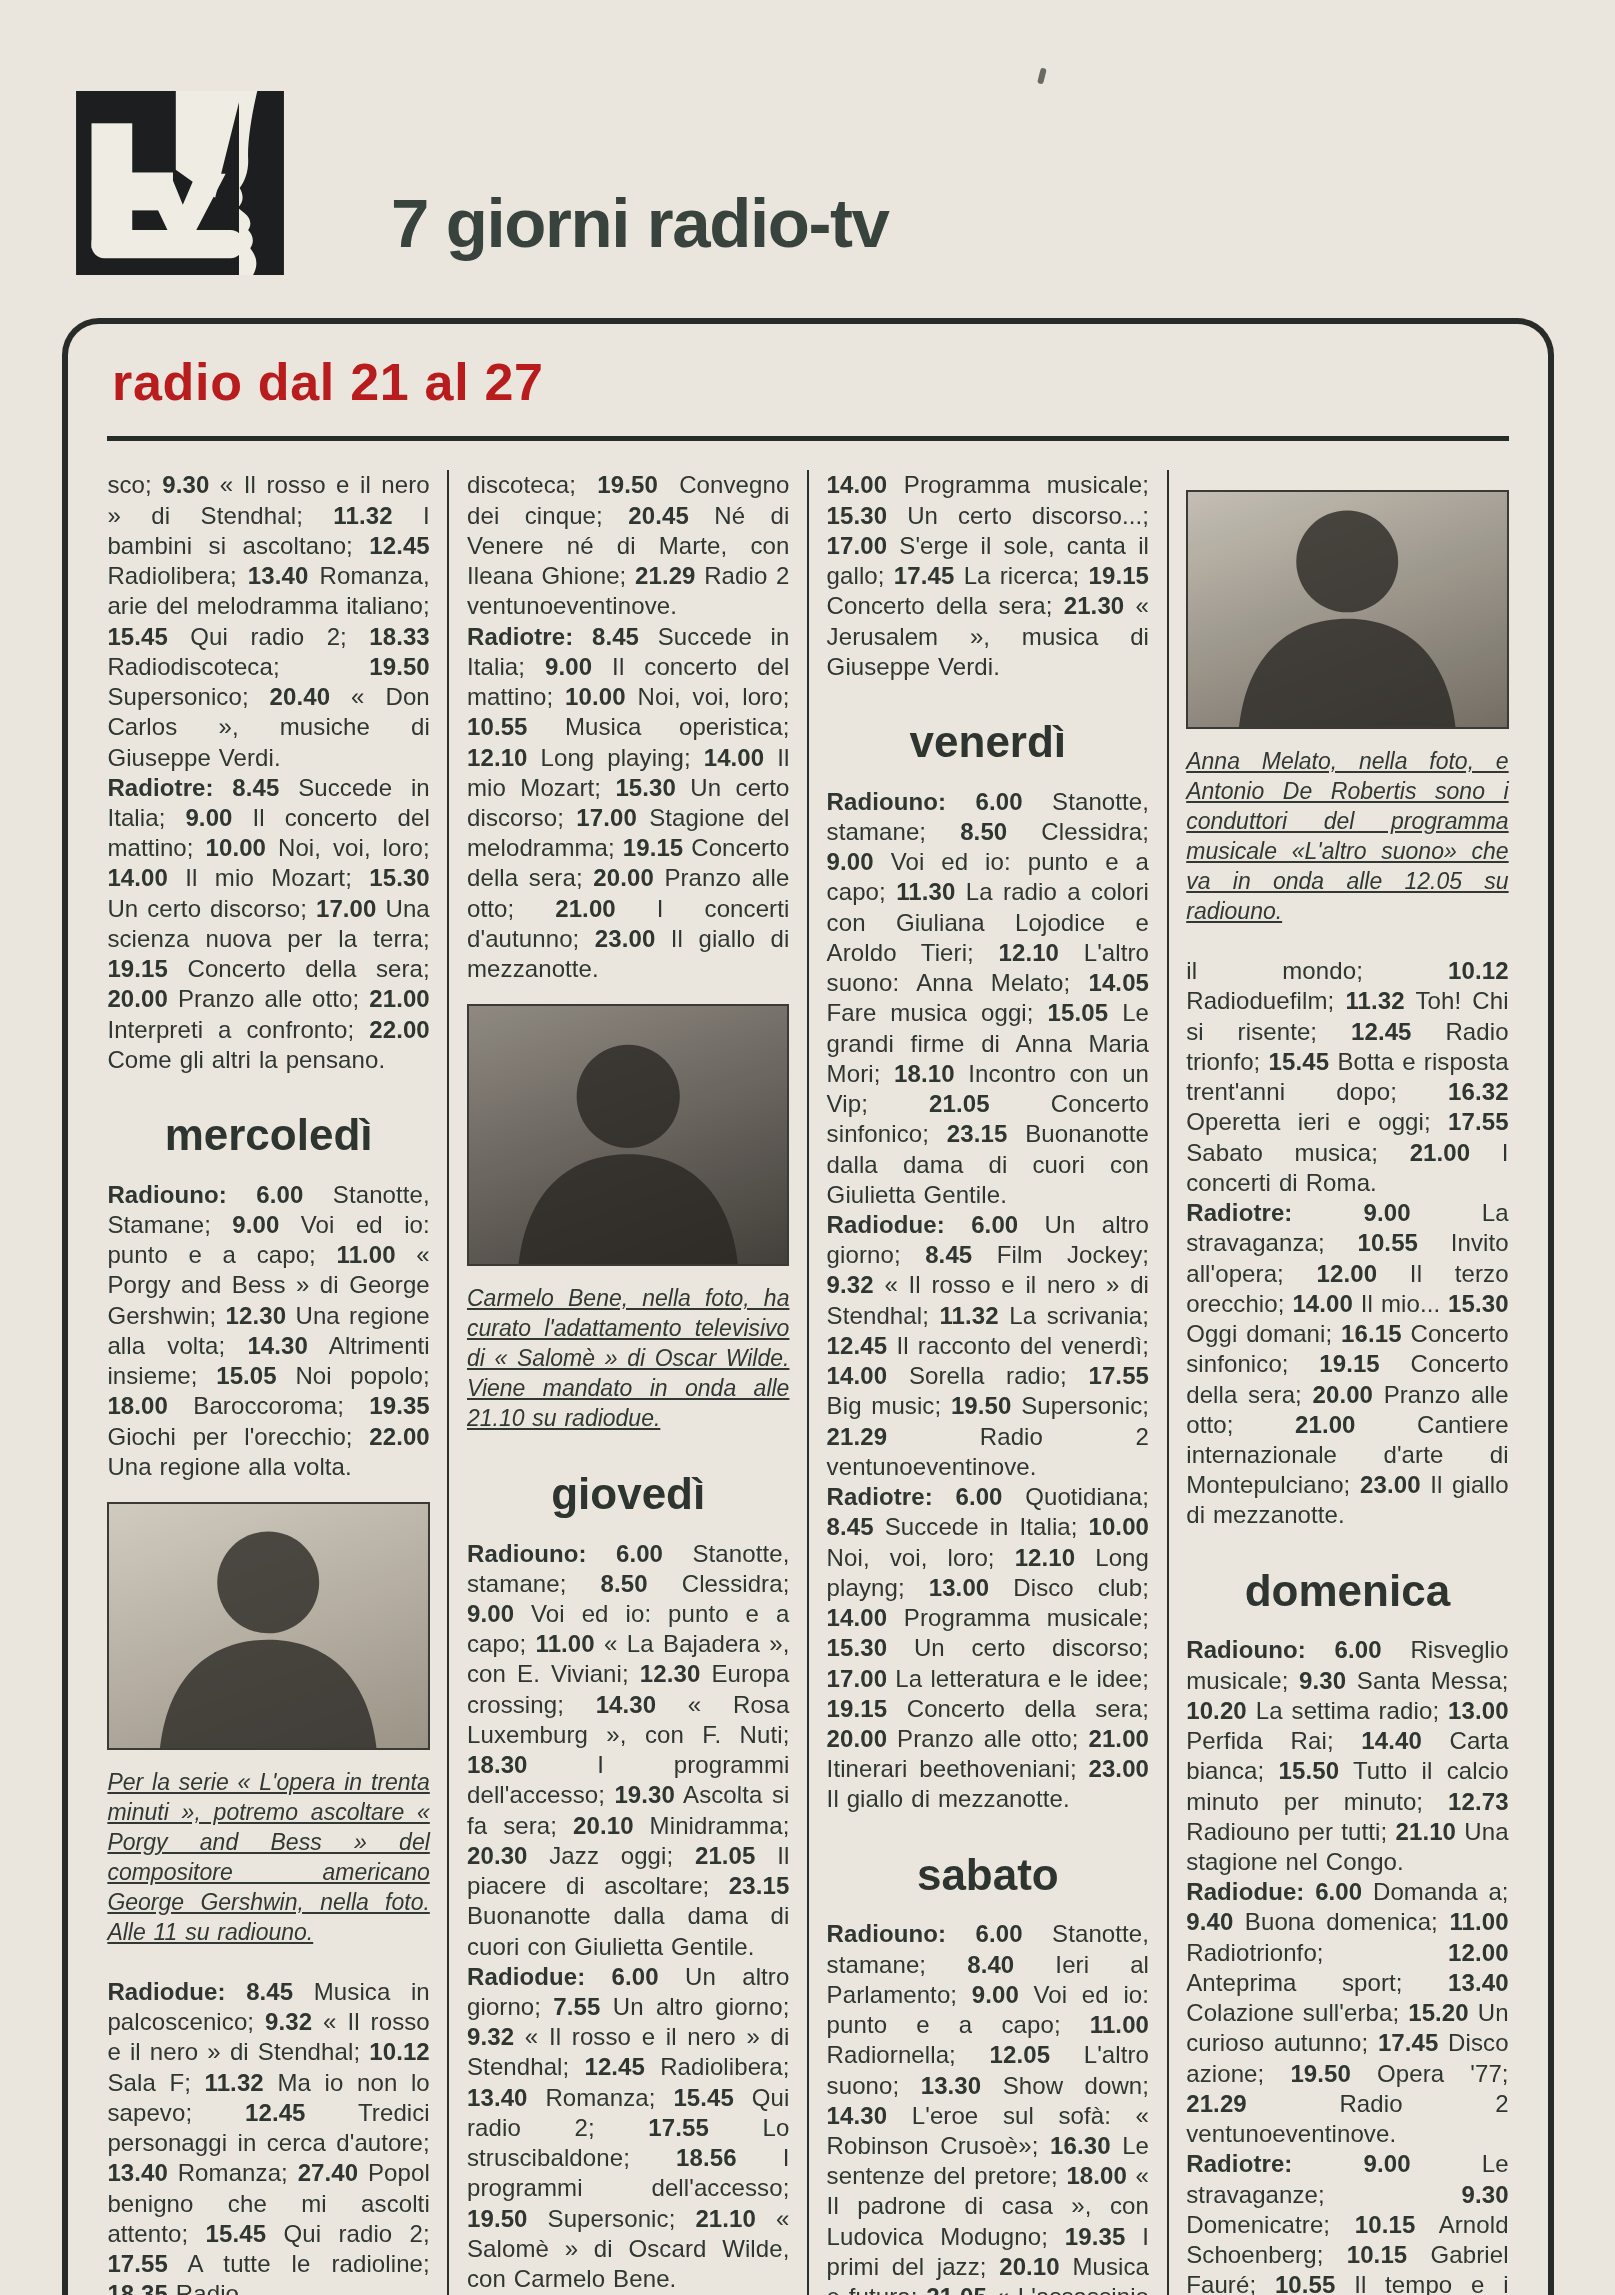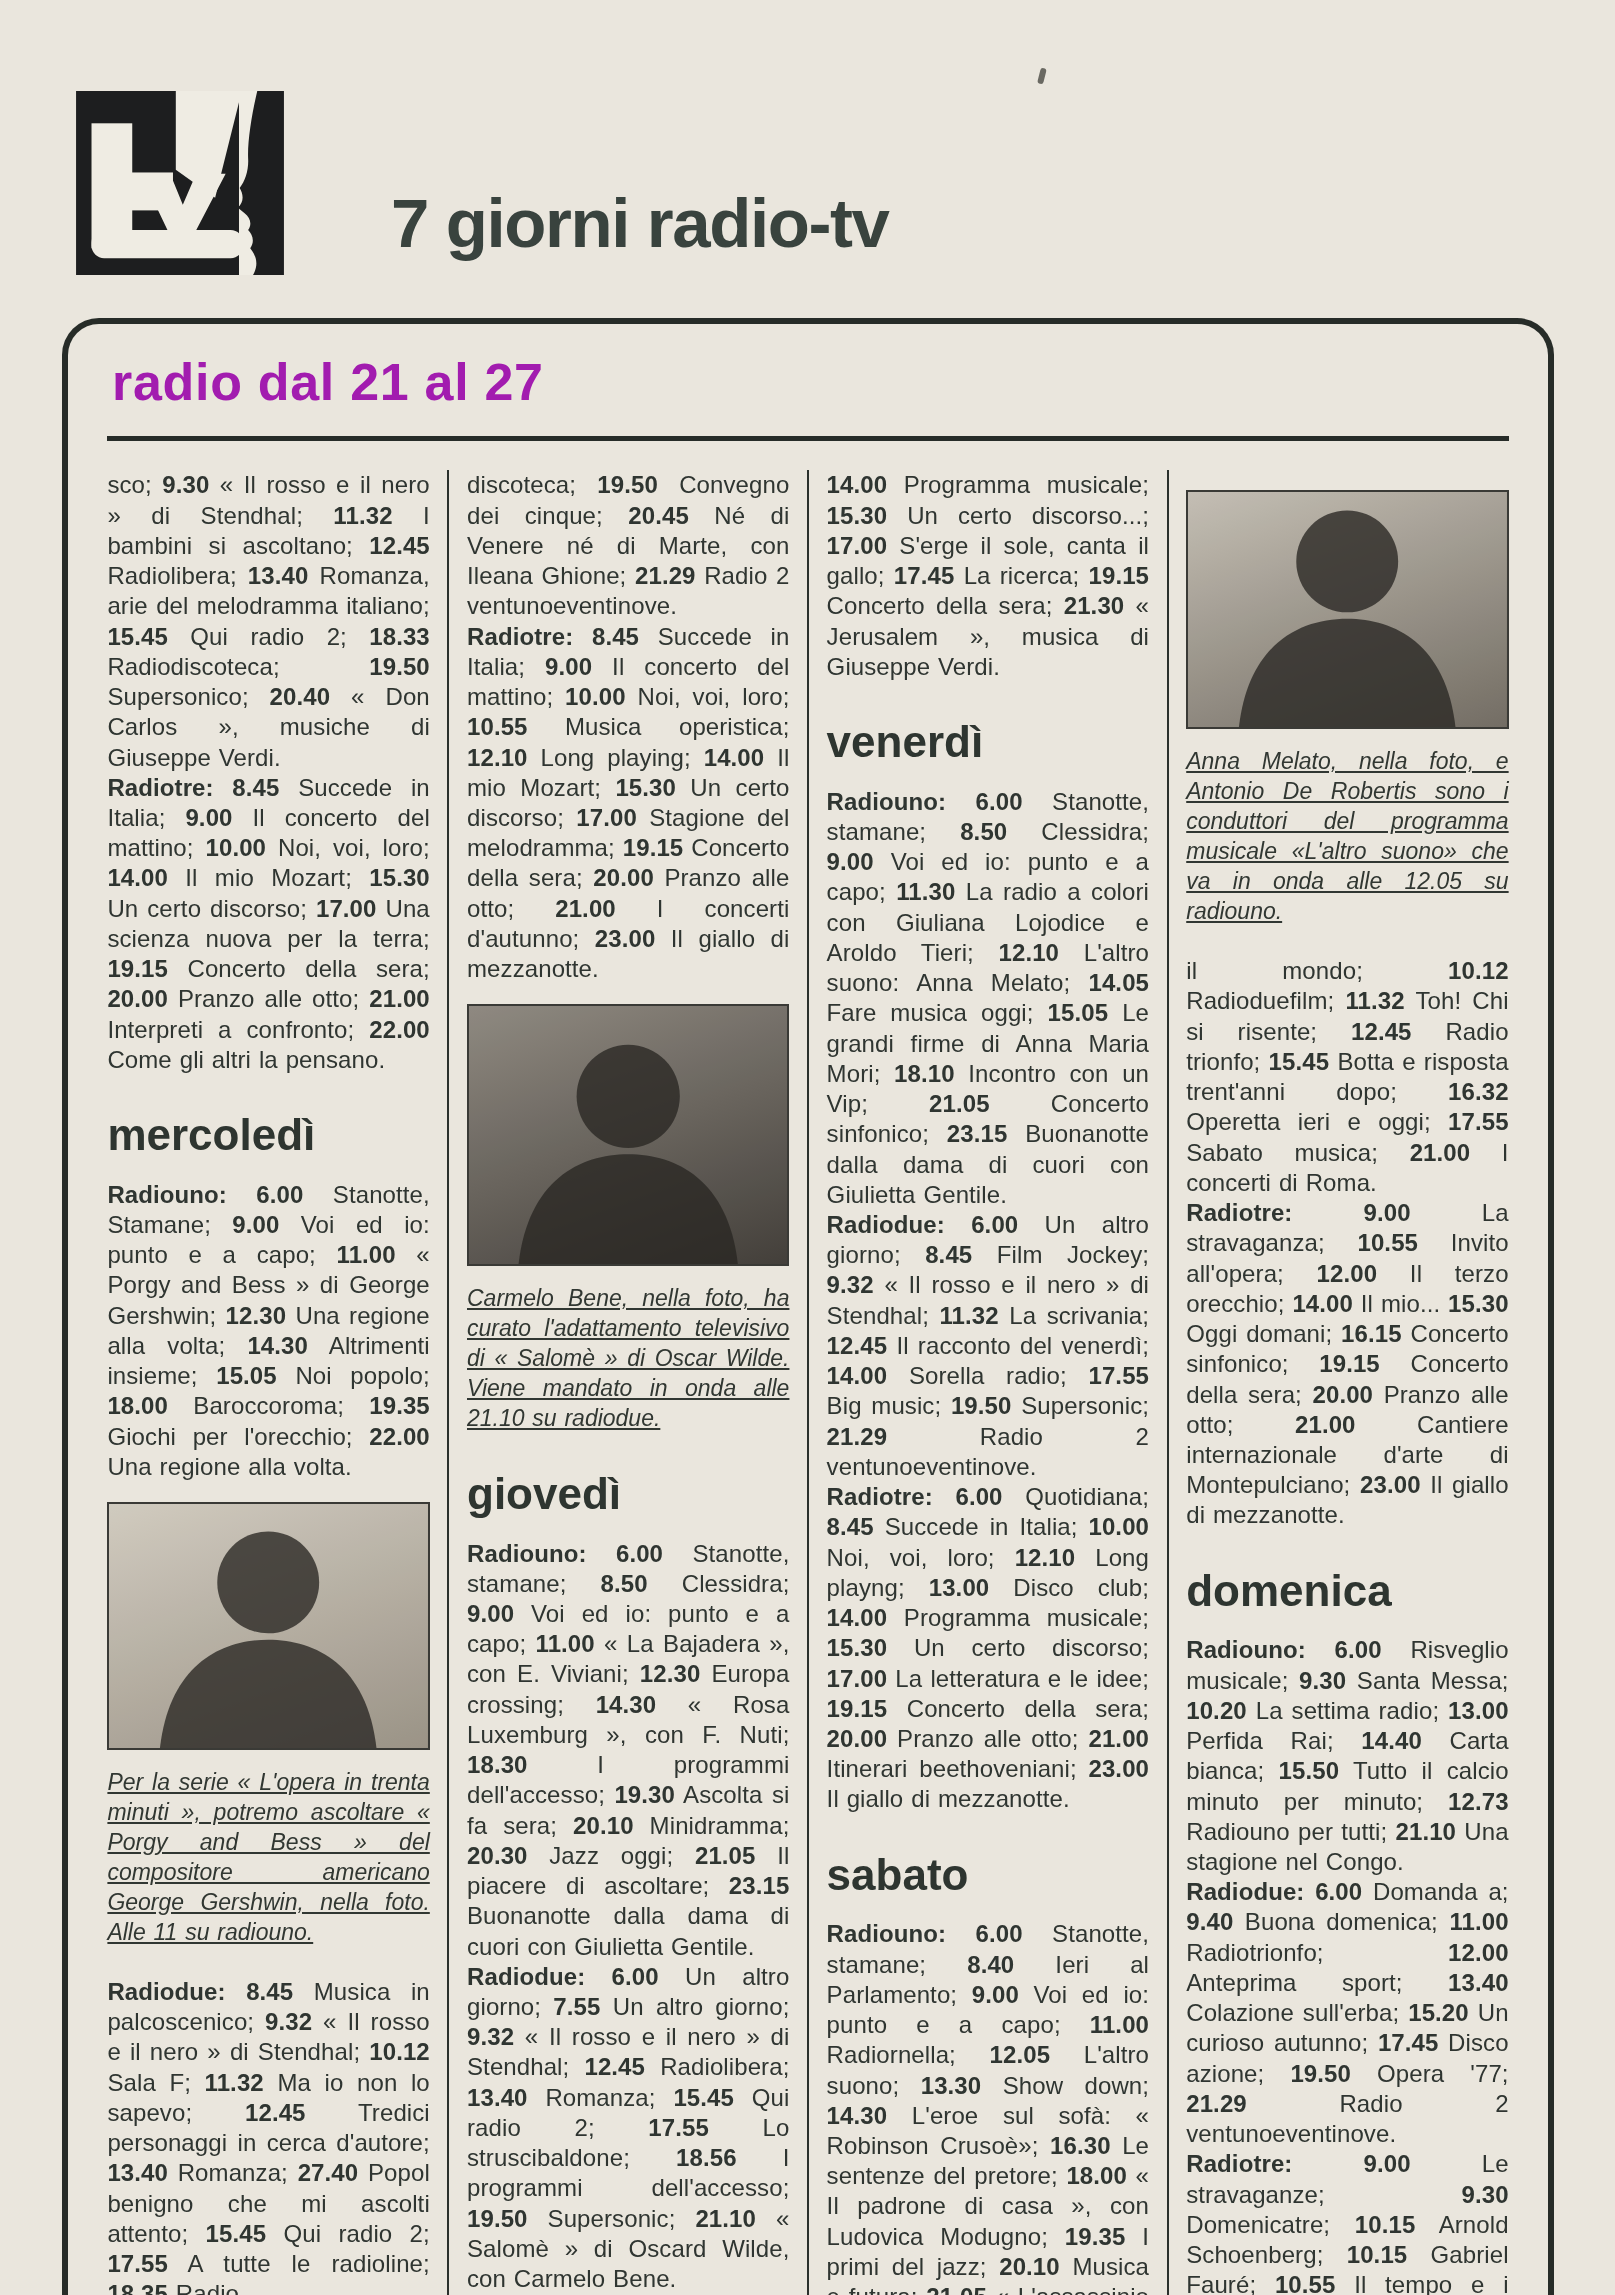--- a/index.html
+++ b/index.html
@@ -22,40 +22,40 @@
     background:#4a4a44;border-radius:2.8px;transform:rotate(14deg);opacity:.8;}
   
   .frame{
     position:absolute;left:62px;top:318px;width:1492px;height:2025px;
     border:6.3px solid #272c28;border-bottom:none;
     border-radius:37px 37px 0 0;
     box-sizing:border-box;
   }
   .frame-header{
     margin:28px 44px 0 44px;
-    font-size:52px;font-weight:bold;letter-spacing:0.7px;color:#a21caf;
+    font-size:52px;font-weight:bold;letter-spacing:0.7px;color:#b91c1c;
   }
   .rule{margin:24px 39px 0 39px;height:4.9px;background:#272c28;}
   .cols{
     display:flex;align-items:stretch;
     margin:29.5px 31px 0 31px;
     height:1857px;
   }
   .col{flex:1 1 0;padding:0 17.6px;box-sizing:border-box;overflow:hidden;}
   .col + .col{border-left:2.8px solid #2b302c;}
   .col:first-child{padding-left:8.4px;}
   .col:last-child{padding-right:8.4px;}
   .para{
     margin:0;font-size:24px;line-height:1.26;text-align:justify;
     letter-spacing:0.1px;word-spacing:1.1px;color:#2f3531;
   }
   .para b{font-weight:700;}
   .day{
     margin:35px 0 19.7px 0;font-size:44px;font-weight:bold;
-    letter-spacing:0;color:#2e3530;
+    letter-spacing:0;color:#2e3530;text-align:center;
   }
   .photo{
     margin:19.7px 0 0 0;width:100%;box-sizing:border-box;
     border:2.1px solid #3a3a36;position:relative;overflow:hidden;
   }
   .photo svg{display:block;width:100%;height:100%;}
   .photo--gershwin{height:248px;background:linear-gradient(160deg,#cfc9bd,#978f82);}
   .photo--bene{height:262px;background:linear-gradient(160deg,#8b857c,#3c3833);}
   .photo--melato{height:239px;background:linear-gradient(160deg,#c2bcb1,#6e6density);}
   .photo--melato{height:239px;background:linear-gradient(160deg,#c2bcb1,#6e685e);}

